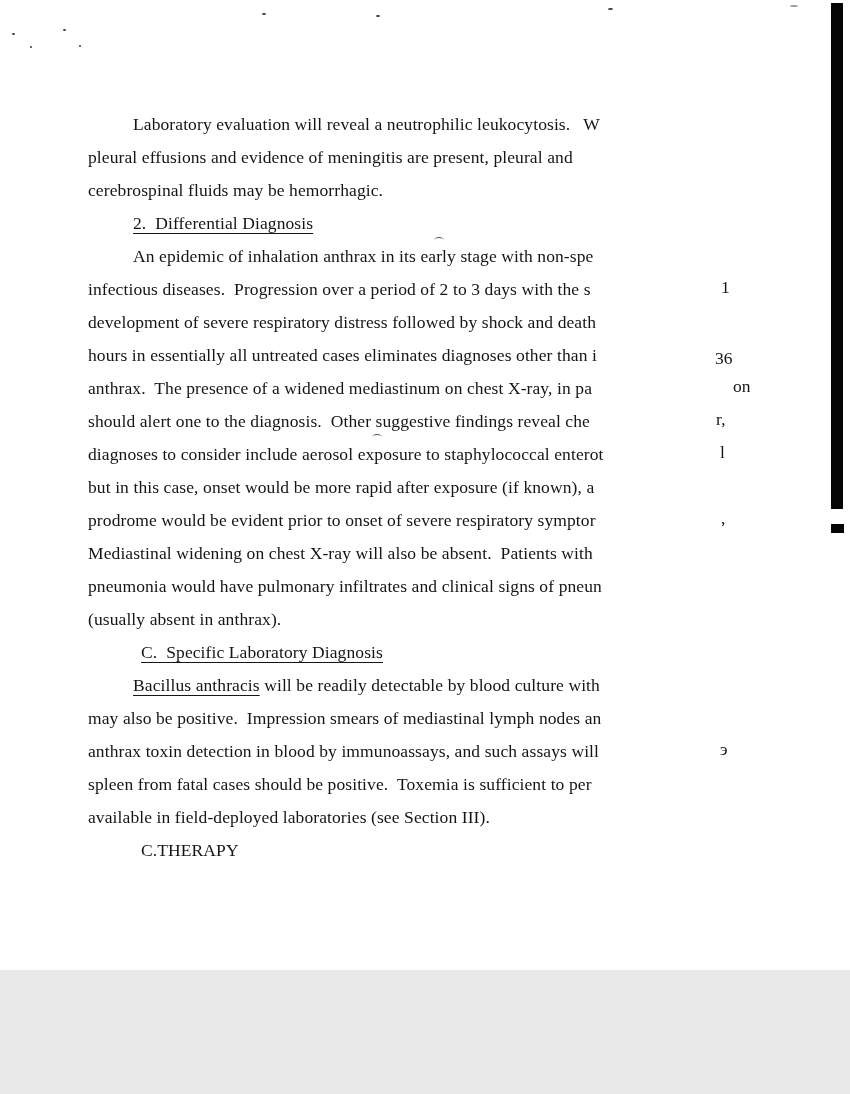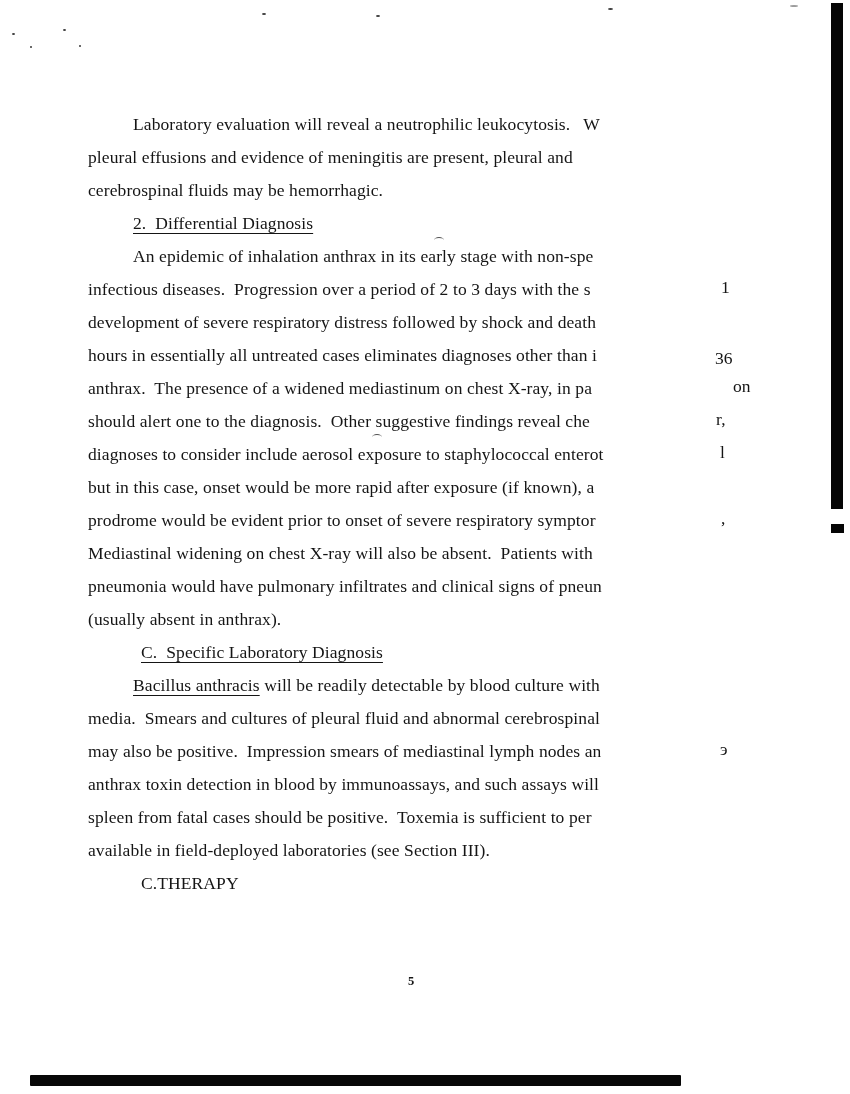--- a/index.html
+++ b/index.html
@@ -1,18 +1,18 @@
 <!DOCTYPE html>
 <html><head>
 <meta charset="utf-8">
 <style>
   html, body { margin:0; padding:0; background:#e9e9e9; }
   .page {
     position:relative;
-    width:850px; height:1094px;
+    width:850px; height:970px;
     background:#ffffff;
     font-family:"Liberation Serif", serif;
     color:#151515;
     overflow:hidden;
     margin:0 auto;
   }
   .textblock { position:absolute; left:88px; top:108px; }
   .line {
     white-space:pre;
     font-size:17.5px;
@@ -84,21 +84,20 @@
     <p class="line">diagnoses to consider include aerosol exposure to staphylococcal enterot</p>
     <p class="line">but in this case, onset would be more rapid after exposure (if known), a</p>
     <p class="line">prodrome would be evident prior to onset of severe respiratory symptor</p>
     <p class="line">Mediastinal widening on chest X-ray will also be absent.  Patients with</p>
     <p class="line">pneumonia would have pulmonary infiltrates and clinical signs of pneun</p>
     <p class="line">(usually absent in anthrax).</p>
 
     <p class="line indent2 bold"><span class="u">C.  Specific Laboratory Diagnosis</span></p>
 
     <p class="line indent"><span class="u">Bacillus anthracis</span><span> will be readily detectable by blood culture with</span></p>
-    <p class="line">media.  Smears and cultures of pleural fluid and abnormal cerebrospinal</p>
     <p class="line">may also be positive.  Impression smears of mediastinal lymph nodes an</p>
     <p class="line">anthrax toxin detection in blood by immunoassays, and such assays will</p>
     <p class="line">spleen from fatal cases should be positive.  Toxemia is sufficient to per</p>
     <p class="line">available in field-deployed laboratories (see Section III).</p>
 
     <p class="line indent2 bold"><span>C.</span><span class="therapy-title">THERAPY</span></p>
 
   </div>
 
   <span class="frag" style="left:721px; top:271px;">1</span>

